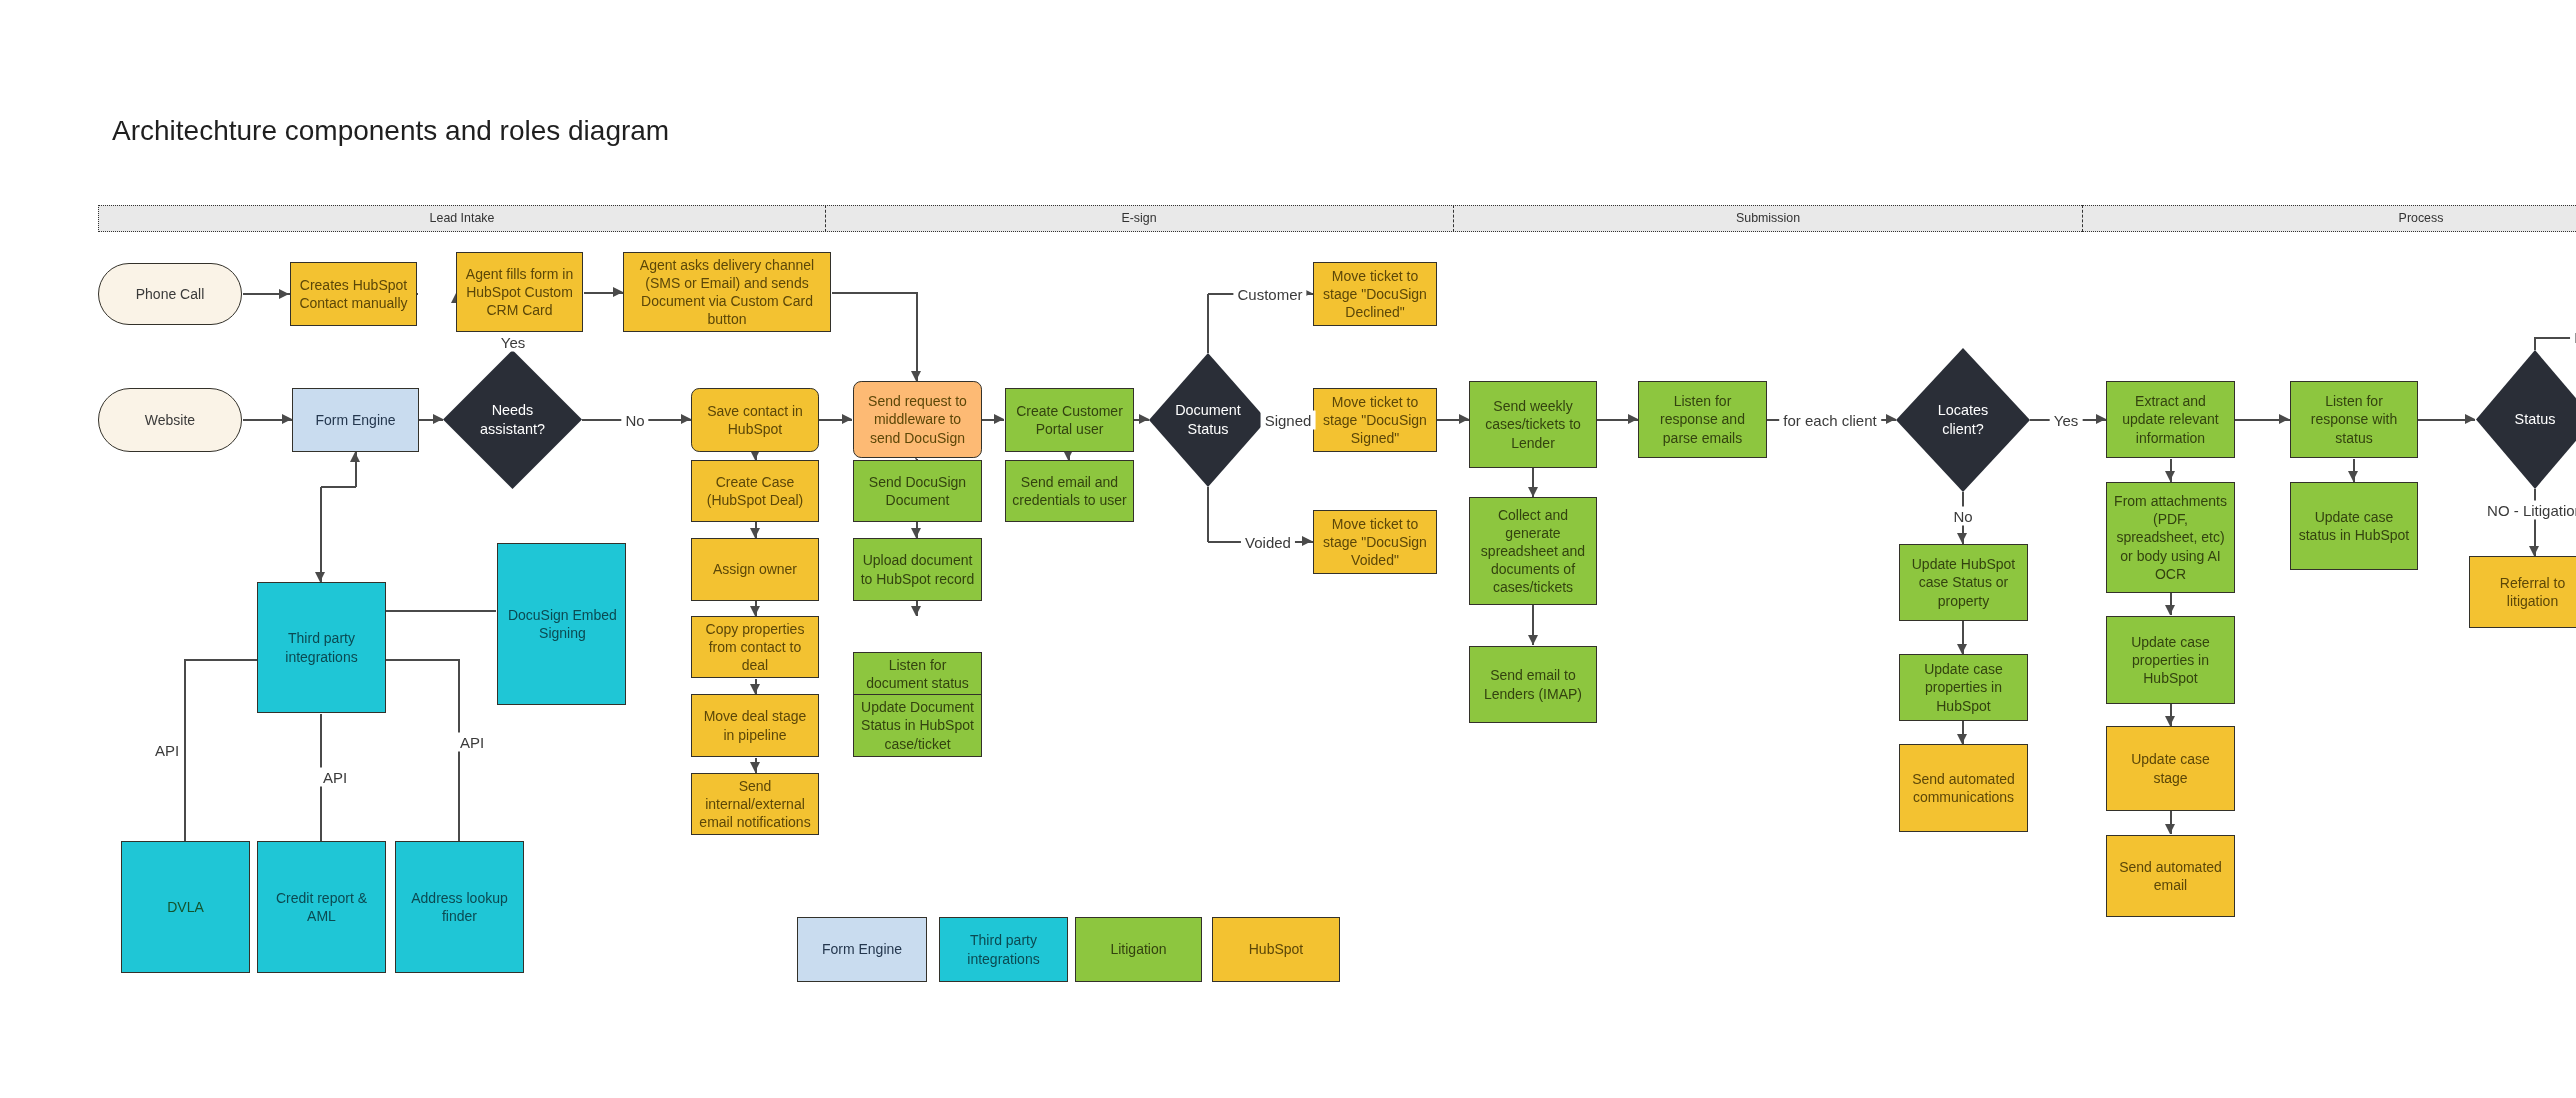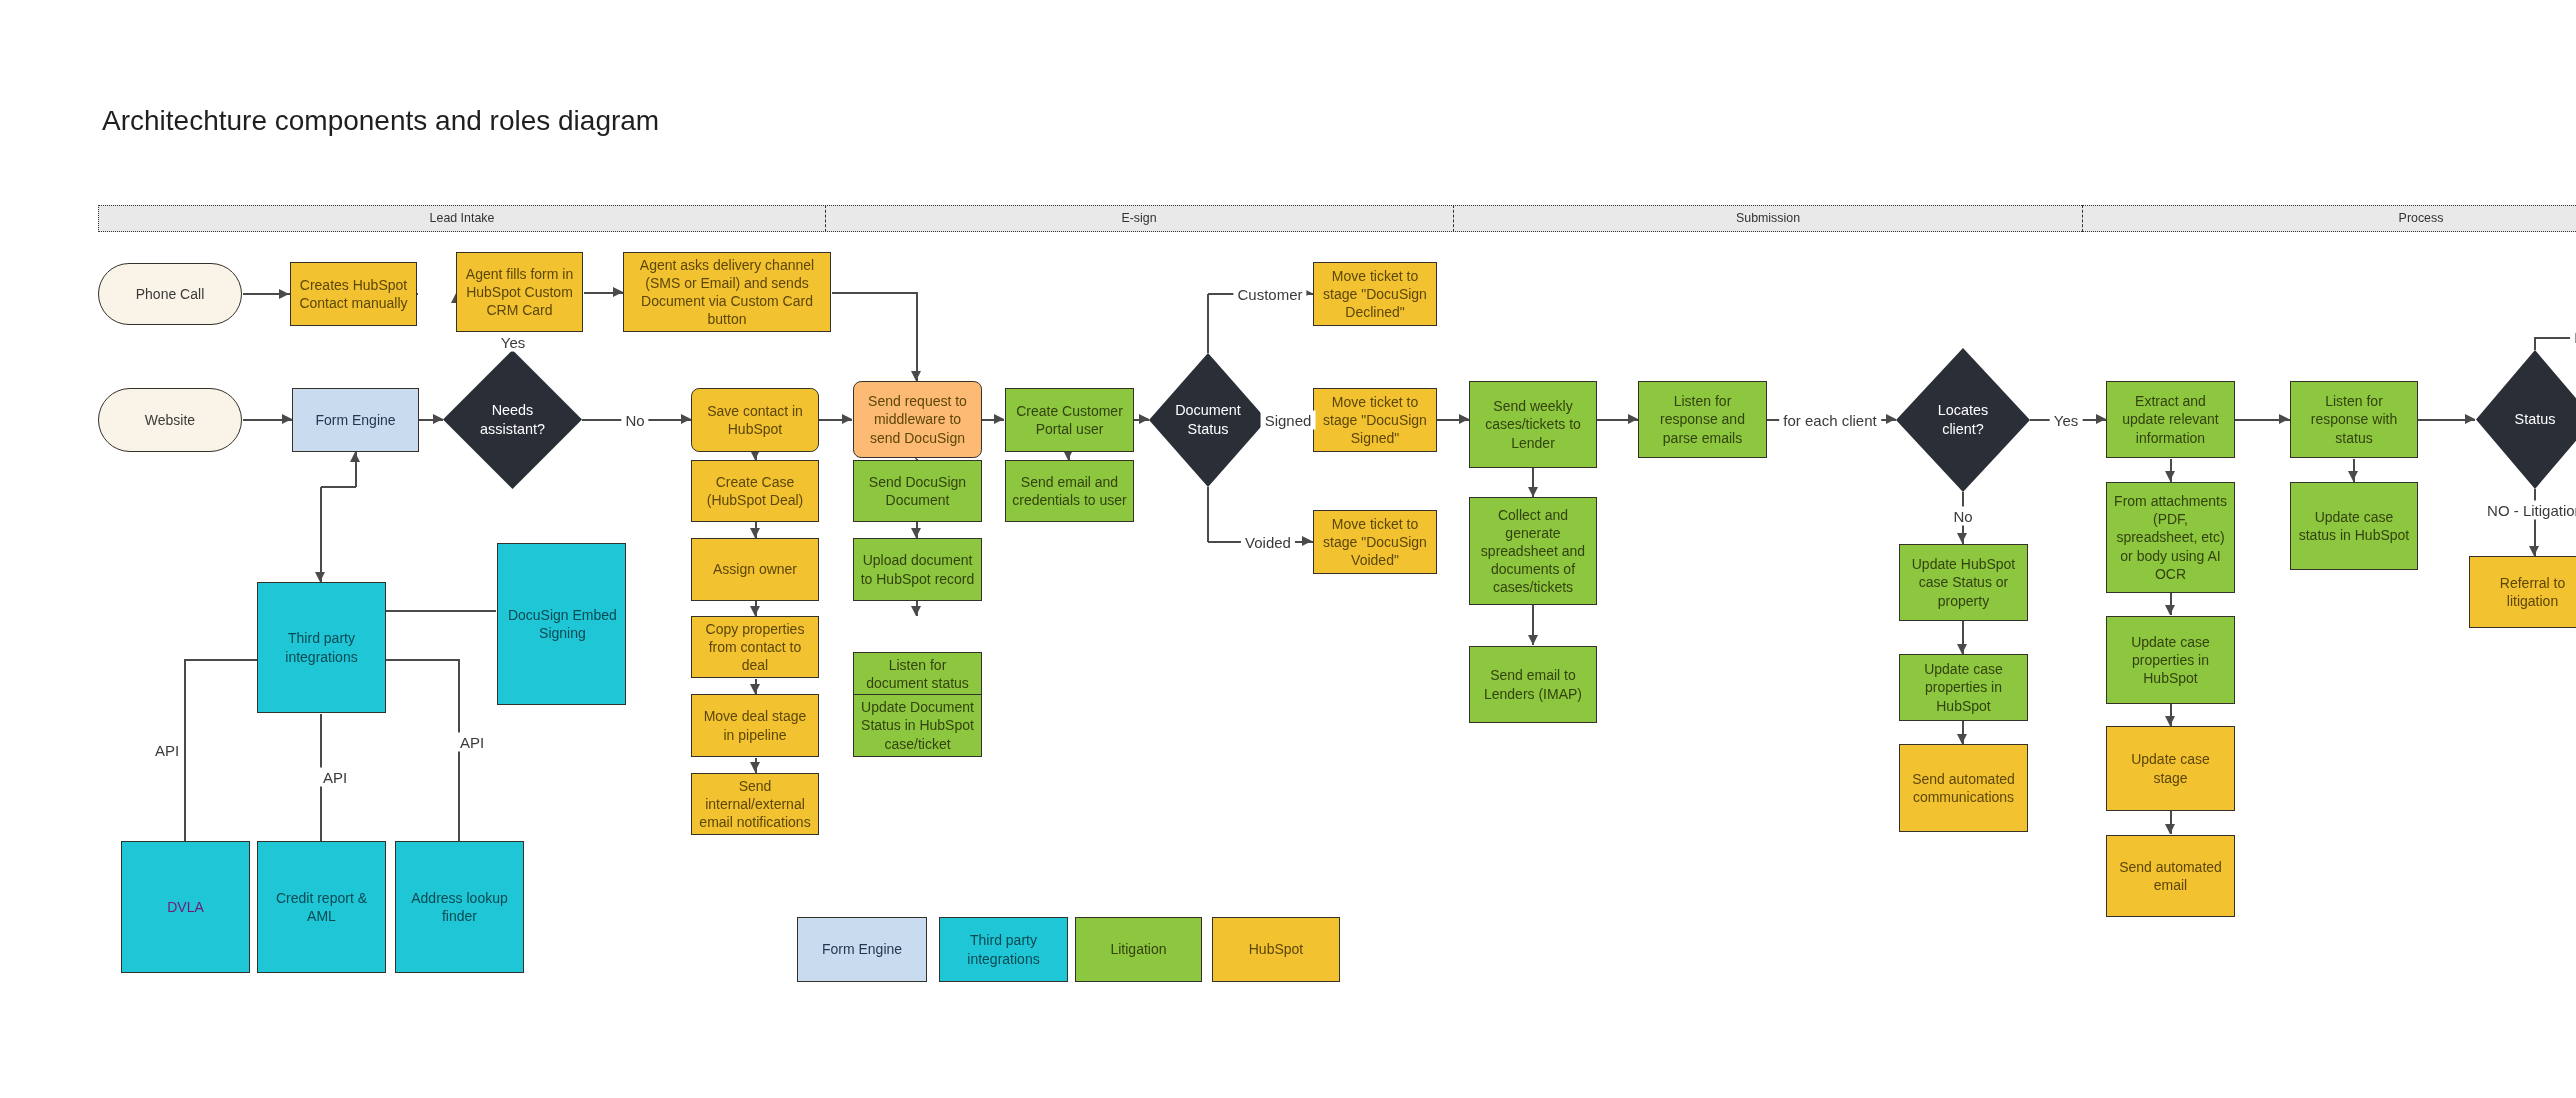--- a/index.html
+++ b/index.html
@@ -16,21 +16,21 @@
   .shape-diamond{clip-path:polygon(50% 0,100% 50%,50% 100%,0 50%);border:none;padding:2.1px 20.6px;font-size:14.4px;}
   .line{position:absolute;background:#4a4a4a;}
   .arr{position:absolute;width:0;height:0;border-style:solid;border-color:transparent;}
   .elabel{position:absolute;transform:translate(-50%,-50%);background:#ffffff;padding:1px 4.1px;
           font-size:15px;color:#3a3a3a;white-space:nowrap;}
 </style>
 </head>
 <body>
 
 <div id="canvas">
-  <h1 id="title" style="left:100px;top:103px;margin:2px;">Architechture components and roles diagram</h1>
+  <h1 id="title" style="left:100px;top:103px;margin:12px;">Architechture components and roles diagram</h1>
   <div id="lanes">
       <div class="lane-band" style="left: 98px; top: 205px; width: 3630px; height: 27px; background: rgb(233, 233, 233);"></div>
       <div class="lane-label" style="left: 462px; top: 218px;">Lead Intake</div>
       <div class="lane-sep" style="left: 825px; top: 205px; height: 27px;"></div>
       <div class="lane-label" style="left: 1139px; top: 218px;">E-sign</div>
       <div class="lane-sep" style="left: 1453px; top: 205px; height: 27px;"></div>
       <div class="lane-label" style="left: 1768px; top: 218px;">Submission</div>
       <div class="lane-sep" style="left: 2082px; top: 205px; height: 27px;"></div>
       <div class="lane-label" style="left: 2421px; top: 218px;">Process</div>
     </div>
@@ -143,21 +143,21 @@
       <div class="node shape-diamond" style="left: 443px; top: 350px; width: 139px; height: 139px; background: rgb(42, 46, 55); color: rgb(255, 255, 255);">Needs assistant?</div>
       <div class="node shape-box" style="left: 623px; top: 252px; width: 208px; height: 80px; background: rgb(243, 194, 49); color: rgb(92, 71, 8);">Agent asks delivery channel (SMS or Email) and sends Document via Custom Card button</div>
       <div class="node shape-rounded" style="left: 691px; top: 388px; width: 128px; height: 64px; background: rgb(243, 194, 49); color: rgb(92, 71, 8);">Save contact in HubSpot</div>
       <div class="node shape-box" style="left: 691px; top: 460px; width: 128px; height: 62px; background: rgb(243, 194, 49); color: rgb(92, 71, 8);">Create Case (HubSpot Deal)</div>
       <div class="node shape-box" style="left: 691px; top: 538px; width: 128px; height: 63px; background: rgb(243, 194, 49); color: rgb(92, 71, 8);">Assign owner</div>
       <div class="node shape-box" style="left: 691px; top: 616px; width: 128px; height: 62px; background: rgb(243, 194, 49); color: rgb(92, 71, 8);">Copy properties from contact to deal</div>
       <div class="node shape-box" style="left: 691px; top: 694px; width: 128px; height: 63px; background: rgb(243, 194, 49); color: rgb(92, 71, 8);">Move deal stage in pipeline</div>
       <div class="node shape-box" style="left: 691px; top: 773px; width: 128px; height: 62px; background: rgb(243, 194, 49); color: rgb(92, 71, 8);">Send internal/external email notifications</div>
       <div class="node shape-box" style="left: 257px; top: 582px; width: 129px; height: 131px; background: rgb(31, 198, 214); color: rgb(11, 74, 82);">Third party integrations</div>
       <div class="node shape-box" style="left: 497px; top: 543px; width: 129px; height: 162px; background: rgb(31, 198, 214); color: rgb(11, 74, 82); padding-left: 8px;">DocuSign Embed Signing</div>
-      <div class="node shape-box" style="left: 121px; top: 841px; width: 129px; height: 132px; background: rgb(31, 198, 214); color: #701a75;">DVLA</div>
+      <div class="node shape-box" style="left: 121px; top: 841px; width: 129px; height: 132px; background: rgb(31, 198, 214); color: #14532d;">DVLA</div>
       <div class="node shape-box" style="left: 257px; top: 841px; width: 129px; height: 132px; background: rgb(31, 198, 214); color: rgb(11, 74, 82);">Credit report &amp; AML</div>
       <div class="node shape-box" style="left: 395px; top: 841px; width: 129px; height: 132px; background: rgb(31, 198, 214); color: rgb(11, 74, 82);">Address lookup finder</div>
       <div class="node shape-rounded" style="left: 853px; top: 381px; width: 129px; height: 77px; background: #fdba74; color: rgb(92, 71, 8);">Send request to middleware to send DocuSign</div>
       <div class="node shape-box" style="left: 1005px; top: 388px; width: 129px; height: 64px; background: rgb(141, 198, 63); color: rgb(51, 67, 15);">Create Customer Portal user</div>
       <div class="node shape-box" style="left: 853px; top: 460px; width: 129px; height: 62px; background: rgb(141, 198, 63); color: rgb(51, 67, 15);">Send DocuSign Document</div>
       <div class="node shape-box" style="left: 1005px; top: 460px; width: 129px; height: 62px; background: rgb(141, 198, 63); color: rgb(51, 67, 15);">Send email and credentials to user</div>
       <div class="node shape-box" style="left: 853px; top: 538px; width: 129px; height: 63px; background: rgb(141, 198, 63); color: rgb(51, 67, 15);">Upload document to HubSpot record</div>
       <div class="node shape-box" style="left: 853px; top: 616px; width: 129px; height: 62px; background: rgb(141, 198, 63); color: rgb(51, 67, 15); margin-top: 36px;">Listen for document status change</div>
       <div class="node shape-box" style="left: 853px; top: 694px; width: 129px; height: 63px; background: rgb(141, 198, 63); color: rgb(51, 67, 15);">Update Document Status in HubSpot case/ticket</div>
       <div class="node shape-diamond" style="left: 1149px; top: 353px; width: 118px; height: 134px; background: rgb(42, 46, 55); color: rgb(255, 255, 255);">Document Status</div>

